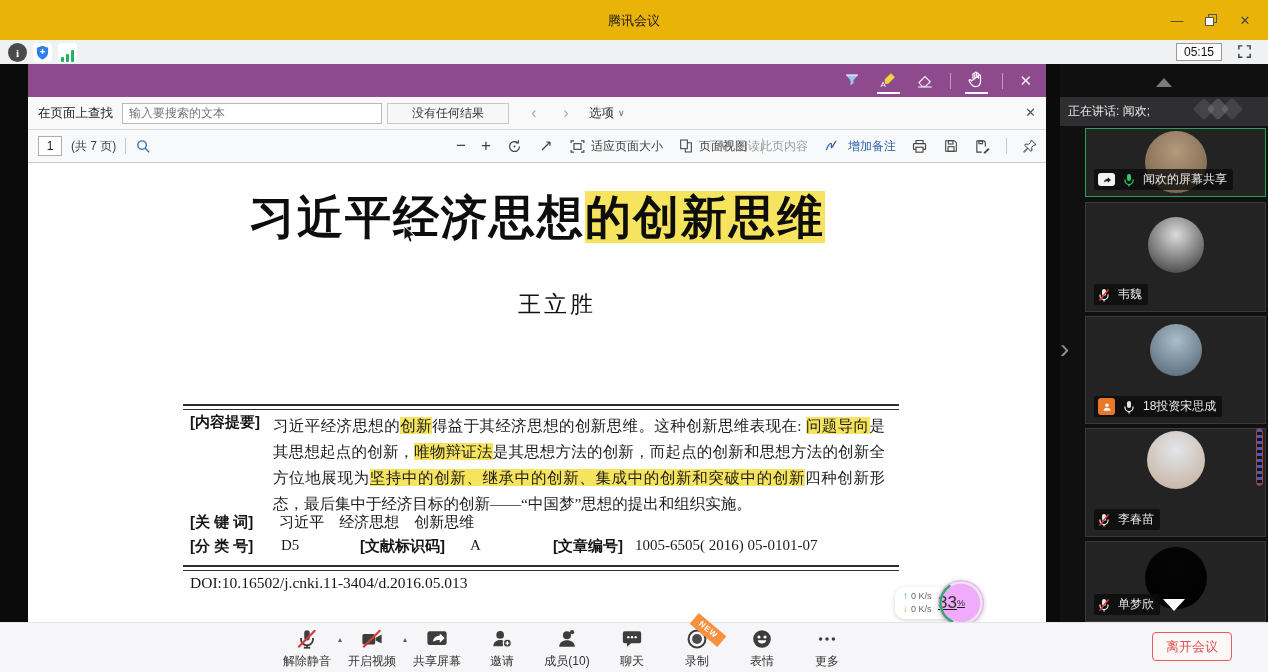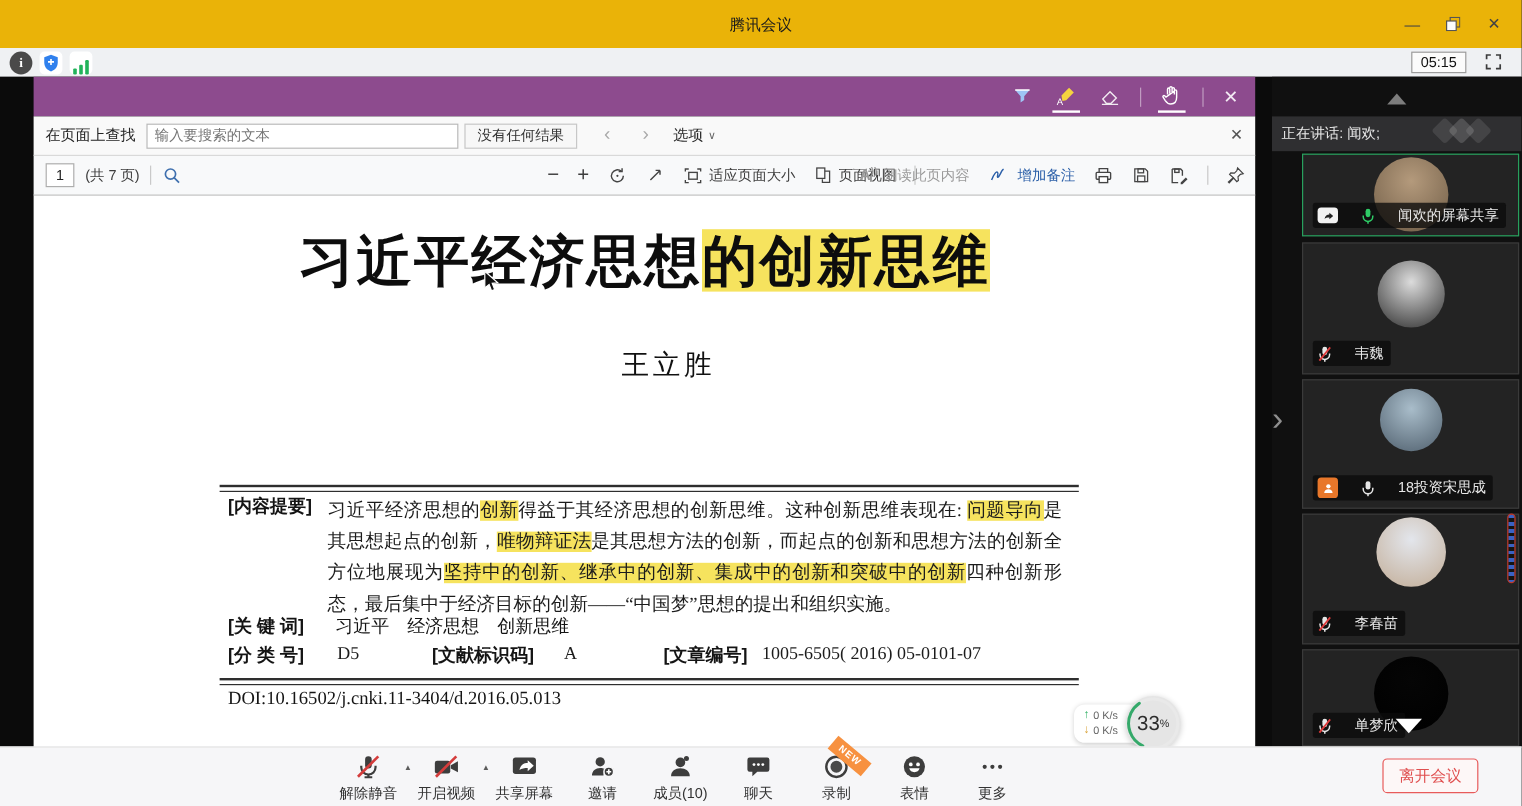--- a/index.html
+++ b/index.html
@@ -24,21 +24,21 @@
   
   .purple-bar{height:33px;background:#8d4b8e;display:flex;justify-content:flex-end;align-items:center;gap:14px;padding-right:12px;box-sizing:border-box;}
   .pb-ic{height:24px;display:flex;align-items:center;justify-content:center;padding:0 2px;position:relative;}
   .pb-sel{border-bottom:2px solid #fff;}
   .pb-sep{width:1px;height:16px;background:rgba(255,255,255,.45);}
   .pb-close{color:#f3eaf3;font-size:15px;}
   
   .find-bar{height:32px;background:#f9f9f9;border-bottom:1px solid #d9d9d9;display:flex;align-items:center;position:relative;}
   .fb-label{margin-left:10px;font-size:12.5px;color:#222;}
   .fb-input{margin-left:9px;width:246px;height:19px;border:1px solid #b9b9b9;background:#fff;font-size:12px;padding:0 6px;outline:none;color:#222;}
-  .fb-result{margin-left:5px;height:19px;line-height:19px;border:1px solid #c7c7c7;background:#f7f7f7;font-size:12px;color:#333;padding:0 10px;}
+  .fb-result{margin-left:5px;height:19px;line-height:19px;border:1px solid #c7c7c7;background:#f7f7f7;font-size:12px;color:#333;padding:0 24px;}
   .fb-nav{margin-left:18px;color:#a9a9a9;font-size:16px;width:14px;text-align:center;}
   .fb-options{margin-left:16px;font-size:12.5px;color:#2c2c2c;display:flex;align-items:center;gap:4px;}
   .fb-close{position:absolute;right:10px;top:8px;color:#555;font-size:13px;}
   
   .pdf-toolbar{height:32px;background:#f8f9fa;border-bottom:1px solid #cccccc;position:relative;font-size:12px;color:#3d3d3d;}
   .pt-left{position:absolute;left:10px;top:0;height:32px;display:flex;align-items:center;gap:9px;}
   .page-input{width:22px;height:18px;border:1px solid #adadad;background:#fff;text-align:center;font-size:12px;color:#222;outline:none;padding:0;}
   .pt-sep{width:1px;height:16px;background:#c9c9c9;}
   .pt-center{position:absolute;left:428px;top:0;height:32px;display:flex;align-items:center;gap:15px;}
   .pt-right{position:absolute;right:8px;top:0;height:32px;display:flex;align-items:center;gap:15px;}
@@ -65,38 +65,38 @@
   .cls-row span{position:absolute;white-space:nowrap;}
   .doi{position:absolute;top:411px;left:7px;font-size:15.5px;color:#151515;}
   .cursor{position:absolute;left:375px;top:62px;}
   
   .net-pill{position:absolute;left:867px;top:424px;width:66px;height:32px;background:#fff;border-radius:9px;
     box-shadow:0 1px 4px rgba(0,0,0,.18);padding:2px 0 0 8px;box-sizing:border-box;font-size:9px;color:#666;
     font-family:"Liberation Sans",sans-serif;}
   .net-row{display:flex;align-items:center;gap:3px;height:13px;}
   .up-arrow{color:#2eaf62;font-size:10px;}
   .down-arrow{color:#d9a43a;font-size:10px;}
-  .cpu-circle{position:absolute;left:910px;top:417px;width:46px;height:46px;border-radius:50%;background:#e5e5e5;
-    box-shadow:0 1px 5px rgba(0,0,0,.2);display:flex;align-items:center;justify-content:center;
-    font-family:"Liberation Sans",sans-serif;}
+  .cpu-circle{position:absolute;left:910px;top:417px;width:46px;height:46px;border-radius:50%;background:#f0abfc;
+    box-shadow:0 1px 5px rgba(0,0,0,.2);display:flex;align-items:center;
+    font-family:"Liberation Sans",sans-serif;text-decoration:underline;}
   .cpu-num{font-size:17px;color:#2d2d2d;}
   .cpu-pct{font-size:9px;color:#2d2d2d;}
   .cpu-arc{position:absolute;left:0;top:0;}
   
   .sidebar{position:absolute;left:1060px;top:0;width:208px;height:558px;background:#101010;overflow:hidden;text-decoration:underline;}
   .sb-up{position:absolute;top:14px;left:96px;width:0;height:0;border-left:8px solid transparent;border-right:8px solid transparent;border-bottom:9px solid #7d7d7d;}
   .speaking{position:absolute;top:33px;left:0;width:208px;height:29px;background:#2f2f31;color:#e9e9e9;font-size:12px;line-height:29px;padding-left:8px;box-sizing:border-box;}
   .wm{position:absolute;top:37px;right:18px;width:54px;height:22px;}
   .wm div{position:absolute;width:16px;height:16px;transform:rotate(45deg);border-radius:3px;background:rgba(255,255,255,.10);}
   .wm .d2{left:14px;background:rgba(255,255,255,.16);}
   .wm .d3{left:28px;background:rgba(255,255,255,.10);}
   .tile{position:absolute;left:25px;width:181px;background:#232323;border:1px solid #3a3a3a;box-sizing:border-box;}
   .tile.active{border:1px solid #27a05d;}
   .avatar{position:absolute;left:50%;transform:translateX(-50%);border-radius:50%;}
-  .chip{position:absolute;left:8px;bottom:6px;display:flex;align-items:center;gap:19px;background:rgba(12,12,12,.78);
+  .chip{position:absolute;left:8px;bottom:6px;display:flex;align-items:center;gap:8px;background:rgba(12,12,12,.78);
     padding:2px 6px 2px 4px;border-radius:2px;font-size:12px;color:#e8e8e8;white-space:nowrap;}
   .badge-share{width:17px;height:13px;background:#f2f2f2;border-radius:3px;display:flex;align-items:center;justify-content:center;}
   .badge-person{width:17px;height:17px;background:#e8772a;border-radius:3px;display:flex;align-items:center;justify-content:center;}
   .sb-collapse{position:absolute;left:0px;top:270px;color:#8f8f8f;font-size:28px;line-height:30px;font-weight:400;}
   .sb-indicator{position:absolute;left:196px;top:364px;width:7px;height:58px;border:1px solid #c0392b;border-radius:4px;
     background:repeating-linear-gradient(180deg,#3a62c4 0 3px,#141414 3px 6px);box-sizing:border-box;}
   .sb-down{position:absolute;top:535px;left:103px;width:0;height:0;border-left:11px solid transparent;border-right:11px solid transparent;border-top:12px solid #fff;}
   
   .bottombar{position:absolute;top:622px;left:0;width:1268px;height:50px;background:#f6f6f8;border-top:1px solid #e3e3e3;box-sizing:border-box;}
   .btn-row{position:absolute;left:283px;top:4px;display:flex;gap:17px;}

